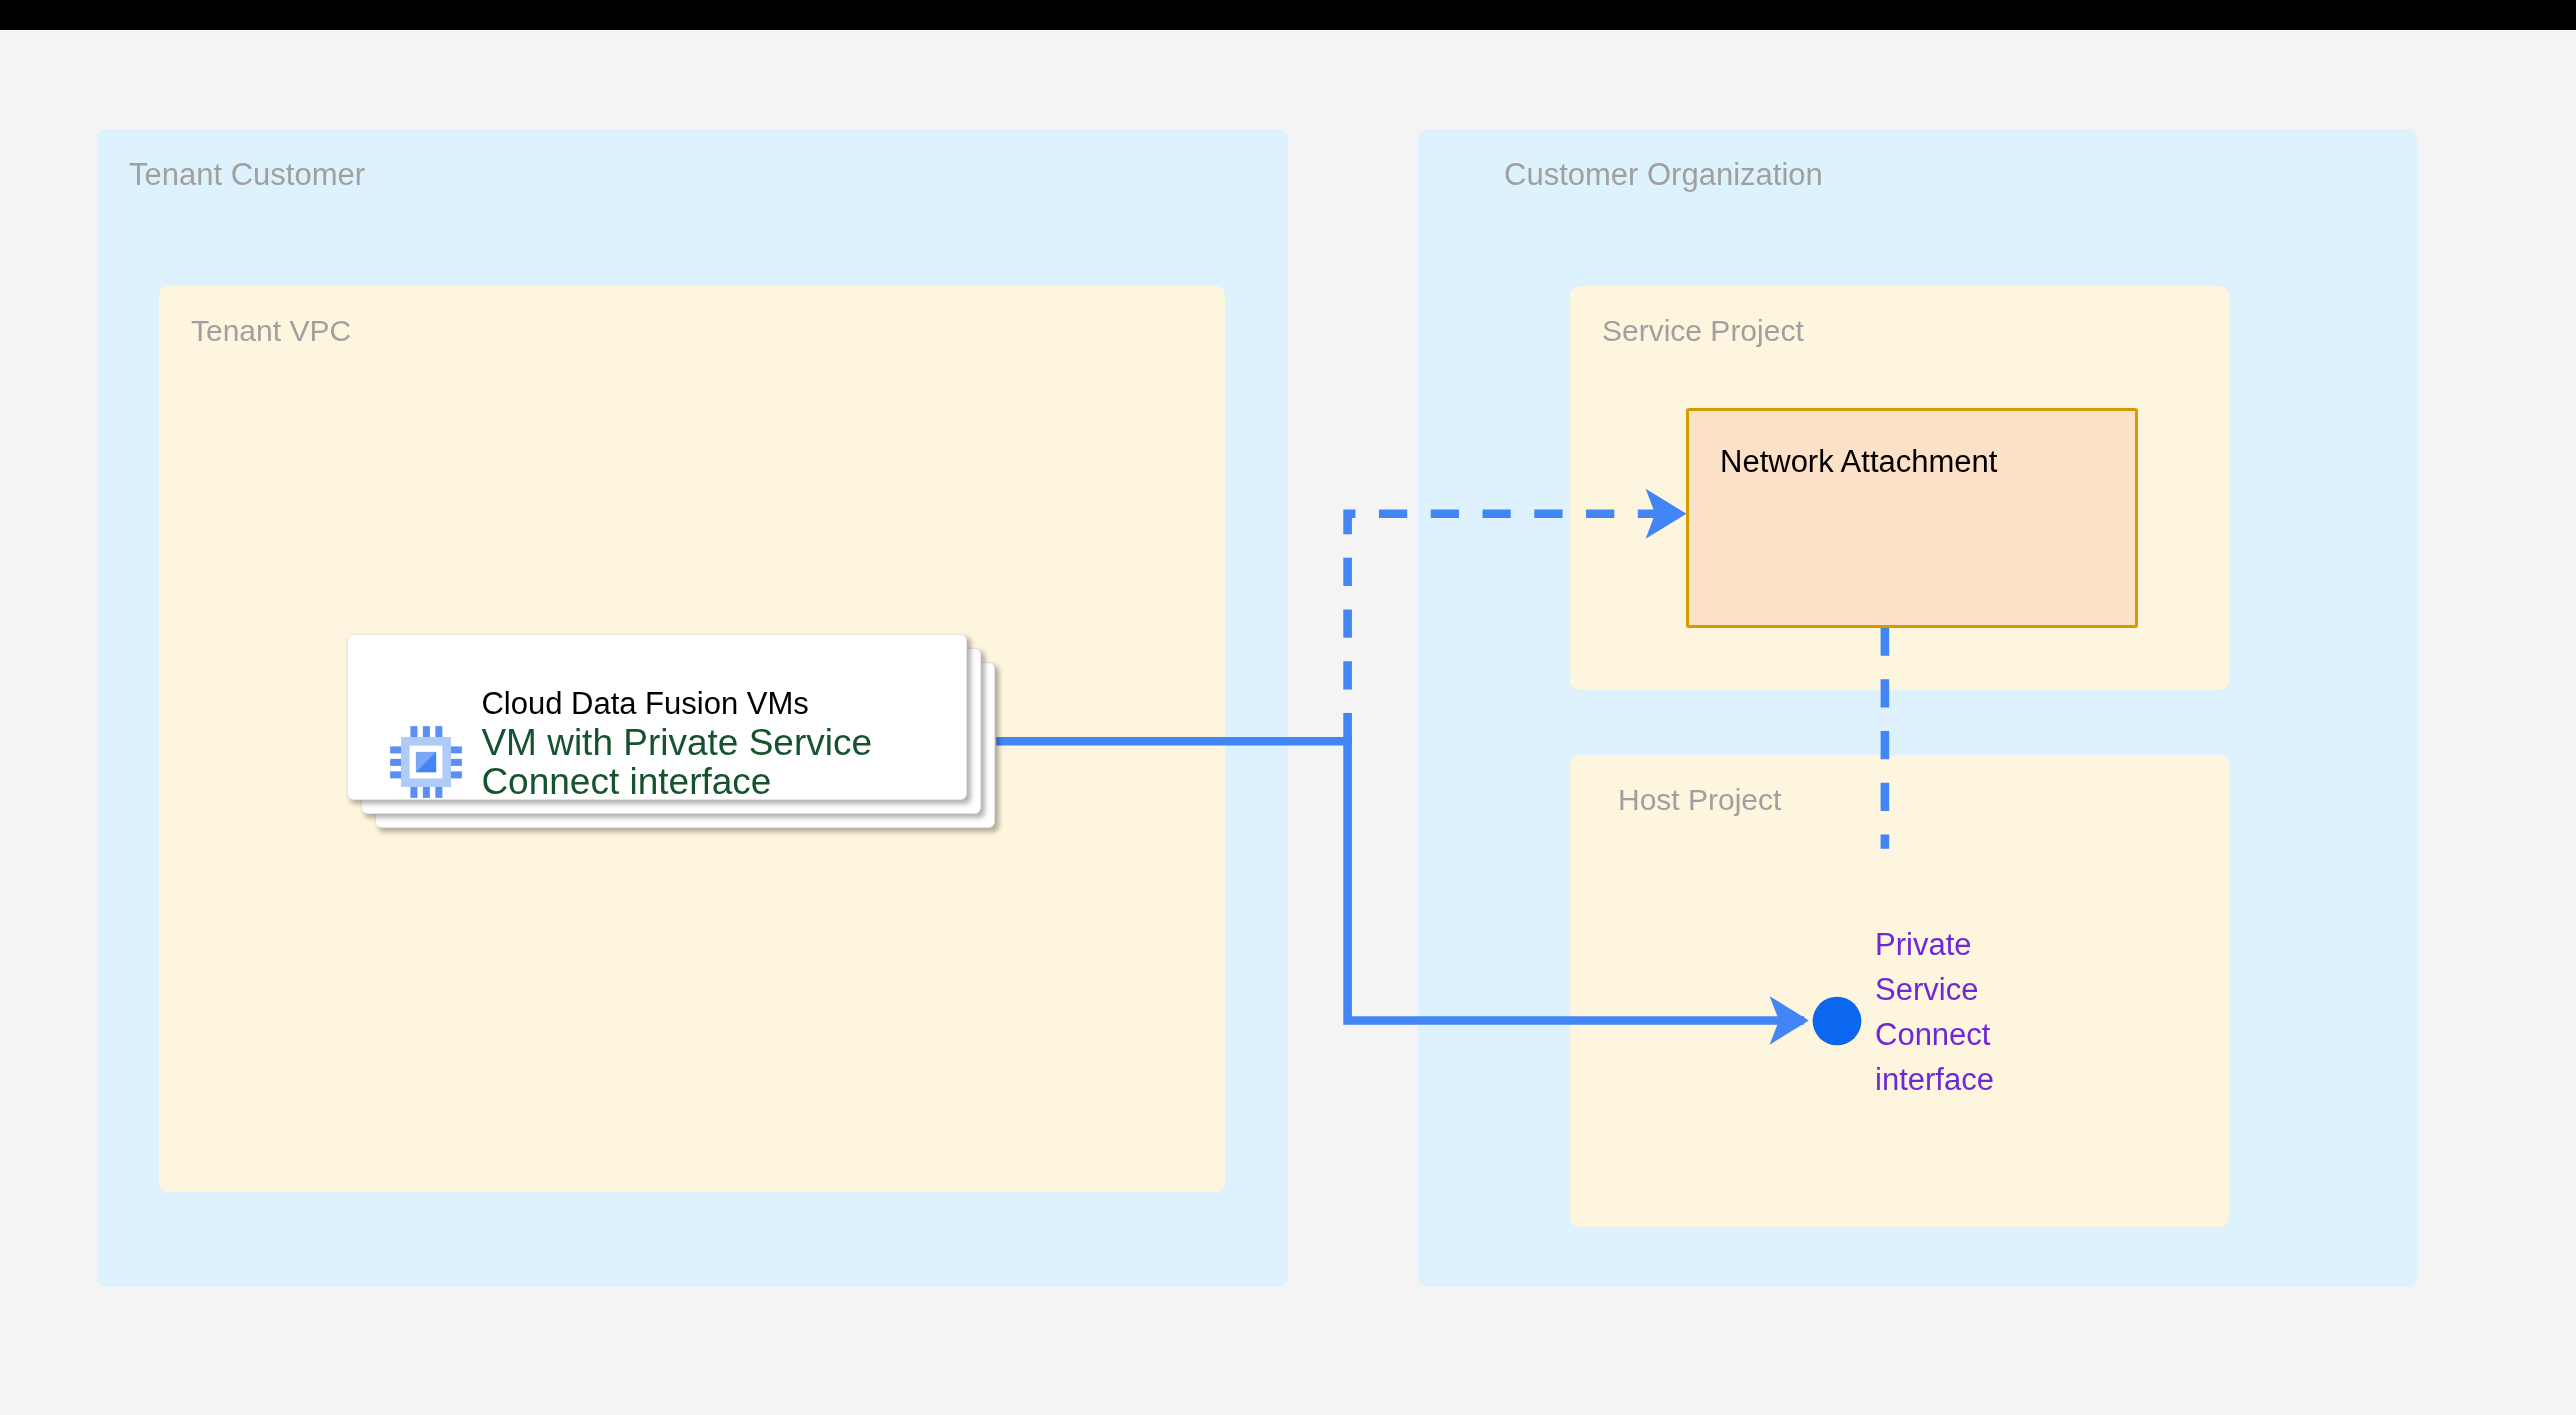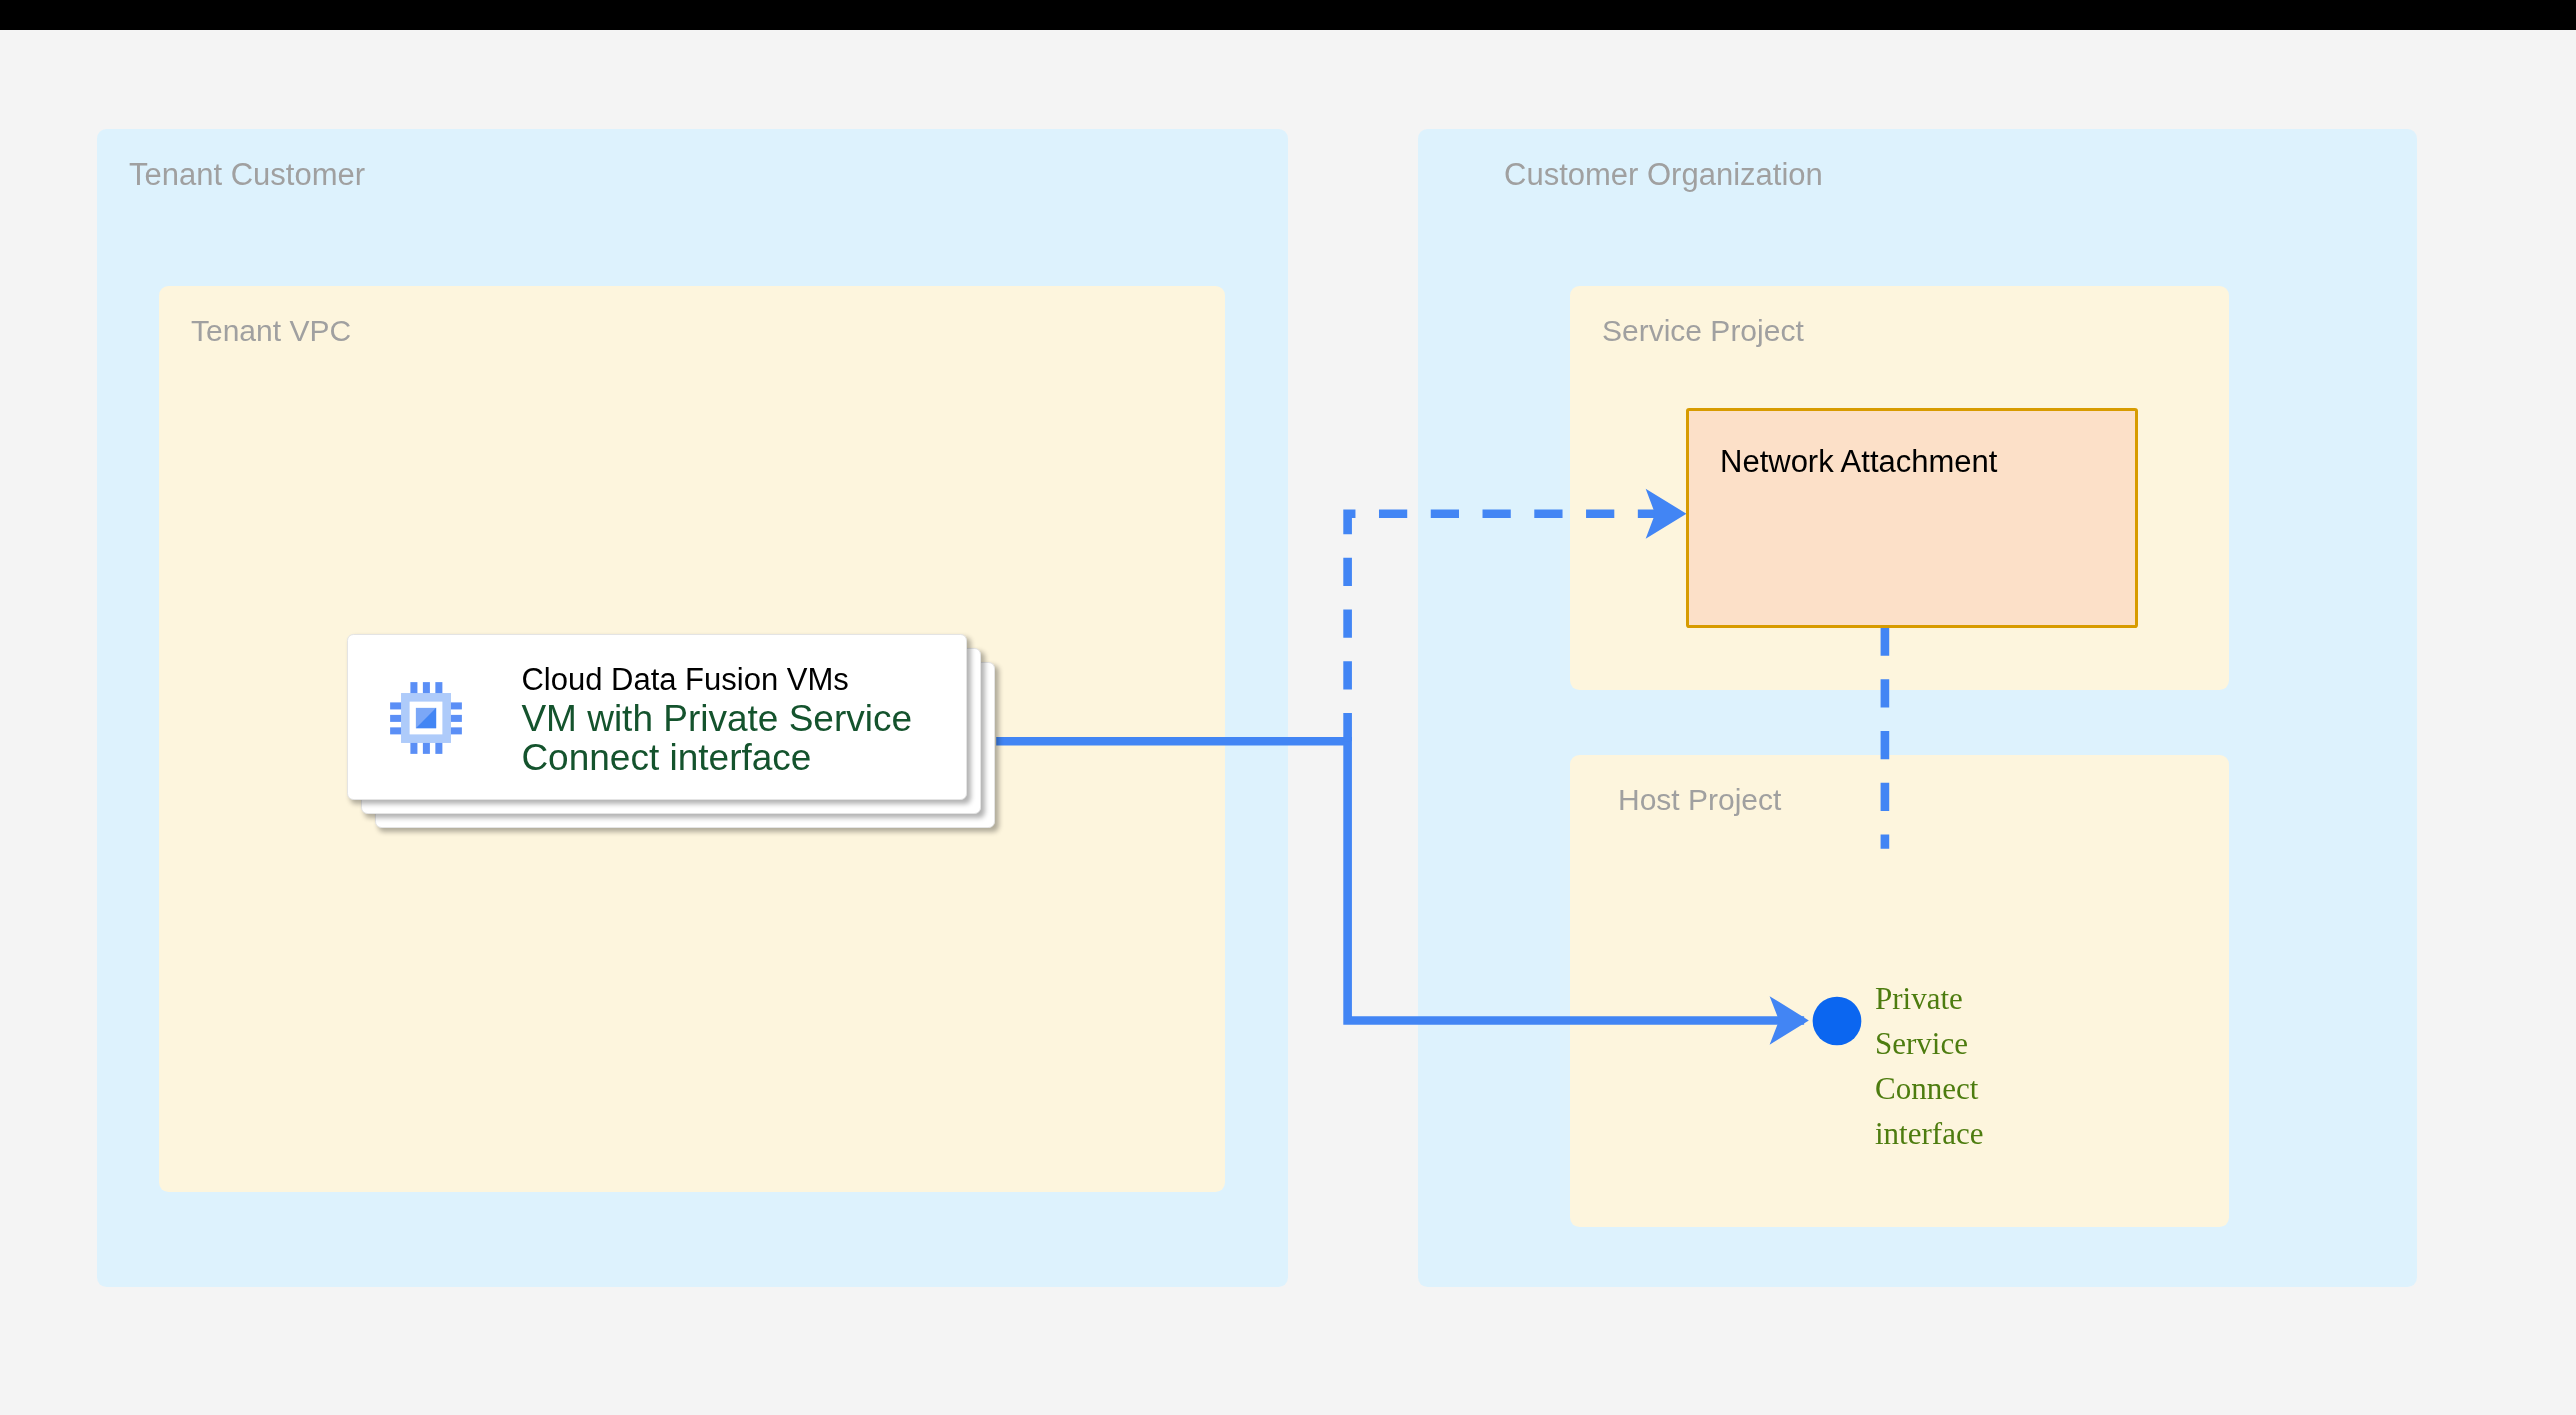--- a/index.html
+++ b/index.html
@@ -76,48 +76,46 @@
   }
   #subnet-lbl {
     position: absolute;
     left: 30px; top: 22px;
     font-size: 31px;
     color: #000000;
     white-space: nowrap;
   }
   #psc-interface-lbl {
     position: absolute;
-    left: 1875px; top: 976px;
+    left: 1875px; top: 922px;
     width: 180px;
     font-size: 31px;
     line-height: 45px;
-    color: #4d7c0f;
-    font-family: Liberation Serif, serif;
+    color: #6d28d9;
   }
 
   
   #vm-stack { position: absolute; left: 347px; top: 634px; width: 675px; height: 196px; }
   .vm-card {
     position: absolute;
     background: #ffffff;
     border: 1.6px solid #e4e4e4;
     border-radius: 6.3px;
     box-shadow: 3.1px 3.9px 5.5px rgba(0,0,0,0.30);
     box-sizing: border-box;
   }
   #vm-card-back   { left: 28px; top: 28px; width: 620px; height: 166px; }
   #vm-card-middle { left: 14px; top: 14px; width: 620px; height: 166px; }
   #vm-card-front  { left: 0;    top: 0;    width: 620px; height: 166px; }
   #vm-card-front .vm-inner {
     position: absolute;
     left: 0; top: 0;
     width: 628px; height: 166px;
     display: flex;
-    align-items: center;
-    gap: 40px;
+    align-items: flex-end;
   }
   #vm-icon { width: 93px; margin-left: 31px; flex: 0 0 auto; display: flex; justify-content: center; }
   #vm-text { margin-left: 9.4px; }
   #vm-title {
     font-size: 31px;
     color: #000000;
     white-space: nowrap;
     line-height: 39px;
   }
   #vm-subtitle {

